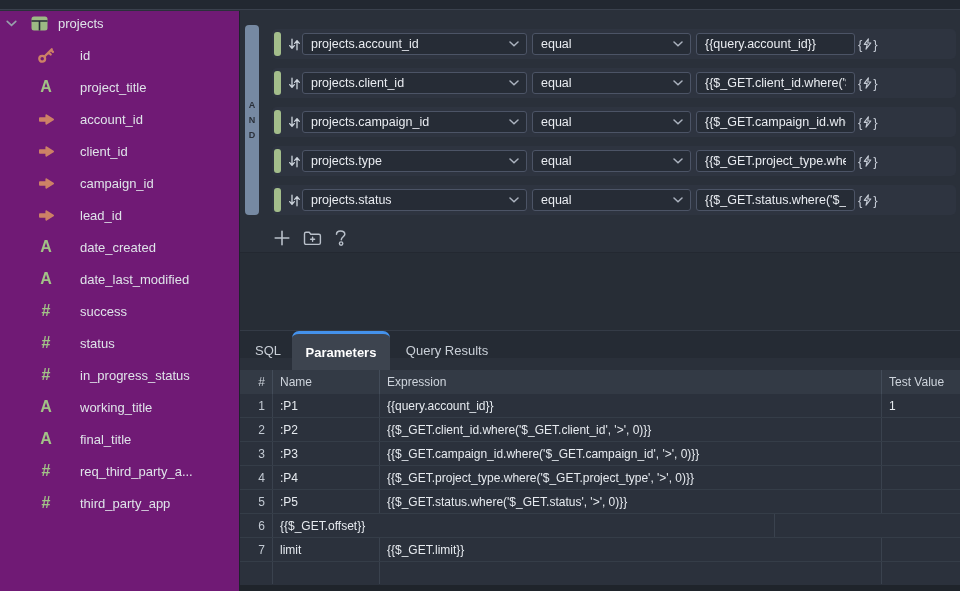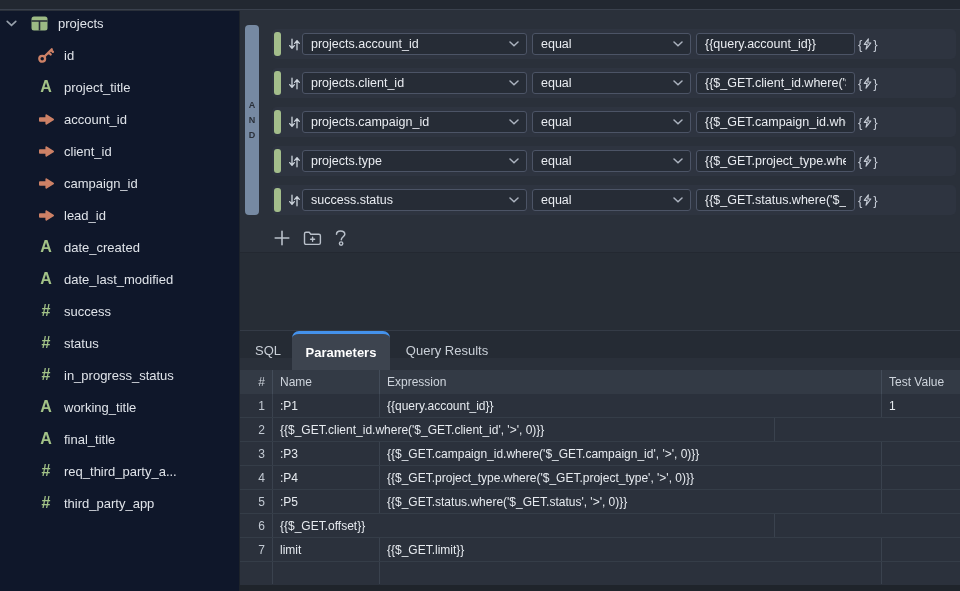--- a/index.html
+++ b/index.html
@@ -1,25 +1,25 @@
 <!DOCTYPE html>
 <html><head>
 <meta charset="utf-8">
 <style>
   * { margin:0; padding:0; box-sizing:border-box; }
   html,body { width:960px; height:591px; overflow:hidden; background:#2a303a; font-family:"Liberation Sans",sans-serif; }
   #topstrip { position:absolute; left:0; top:0; width:960px; height:10px; background:#222831; border-bottom:1px solid #3a414d; }
-  #sidebar { position:absolute; left:0; top:11px; width:240px; height:580px; background:#0f172a; border-right:1px solid #1d232b; }
+  #sidebar { position:absolute; left:0; top:11px; width:240px; height:580px; background:#701a75; border-right:1px solid #1d232b; }
   .trow { height:32px; display:flex; align-items:center; color:#dfe3e9; font-size:13px; }
   .trow .lbl { margin-left:9px; white-space:nowrap; overflow:hidden; }
   #projects-row { padding-left:6px; margin-top:-4px; }
   #projects-row .lbl { margin-left:10px; }
   .caret { width:13px; display:flex; align-items:center; }
   .tbl-ic { margin-left:12px; display:flex; }
-  .field-row { padding-left:37px; }
+  .field-row { padding-left:37px;gap:16px; }
   .f-ic { width:18px; height:18px; display:flex; justify-content:center; align-items:center; }
   .f-ic.glyph { font-weight:bold; font-size:16px; color:#a2c287; }
 
   #main { position:absolute; left:240px; top:11px; width:720px; height:580px; background:#2a303a; }
   #panel-split { position:absolute; left:0; top:241px; width:720px; height:1px; background:#232831; }
   #lower-gap { position:absolute; left:0; top:242px; width:720px; height:77px; background:#272d36; }
 
   #and-bracket { position:absolute; left:5px; top:14px; width:14px; height:190px; background:#7689a2; border-radius:4px; display:flex; flex-direction:column; justify-content:center; align-items:center; gap:5px; color:#2a303a; font-size:9px; font-weight:bold; }
 
   .cond-row { position:absolute; left:32px; width:684px; height:30px; background:#2e3440; border-radius:5px; }
@@ -298,21 +298,21 @@
   </div>
       <div class="cond-row" style="top: 174px;">
     <span class="pill"></span>
     <span class="sort">
       <svg width="13" height="13" viewBox="0 0 13 13">
             <path d="M4 1.2 v9 M1.7 7.6 l2.3 2.8 2.3-2.8" stroke="#cdd4dc" stroke-width="1.3" fill="none" stroke-linecap="round" stroke-linejoin="round"></path>
             <path d="M9 11.8 v-9 M6.7 5.4 l2.3-2.8 2.3 2.8" stroke="#cdd4dc" stroke-width="1.3" fill="none" stroke-linecap="round" stroke-linejoin="round"></path>
           </svg>
     </span>
     <span class="ctl sel1">
-      <span class="txt f-txt">success.status</span>
+      <span class="txt f-txt">projects.status</span>
       <span class="chev">
             <svg width="10" height="6" viewBox="0 0 10 6">
               <path d="M1 1 L5 4.7 L9 1" stroke="#aab2be" stroke-width="1.5" fill="none" stroke-linecap="round"></path>
             </svg>
           </span>
     </span>
     <span class="ctl sel2">
       <span class="txt o-txt">equal</span>
       <span class="chev">
             <svg width="10" height="6" viewBox="0 0 10 6">
@@ -369,20 +369,21 @@
   </div>
   <div id="grid-body">
       <div class="brow">
     <div class="bc c-num">1</div>
     <div class="bc c-name">:P1</div>
     <div class="bc c-expr">{{query.account_id}}</div>
     <div class="bc c-test">1</div>
   </div>
       <div class="brow">
     <div class="bc c-num">2</div>
+    <div class="bc c-name">:P2</div>
     <div class="bc c-expr">{{$_GET.client_id.where('$_GET.client_id', '&gt;', 0)}}</div>
     <div class="bc c-test"></div>
   </div>
       <div class="brow">
     <div class="bc c-num">3</div>
     <div class="bc c-name">:P3</div>
     <div class="bc c-expr">{{$_GET.campaign_id.where('$_GET.campaign_id', '&gt;', 0)}}</div>
     <div class="bc c-test"></div>
   </div>
       <div class="brow">

